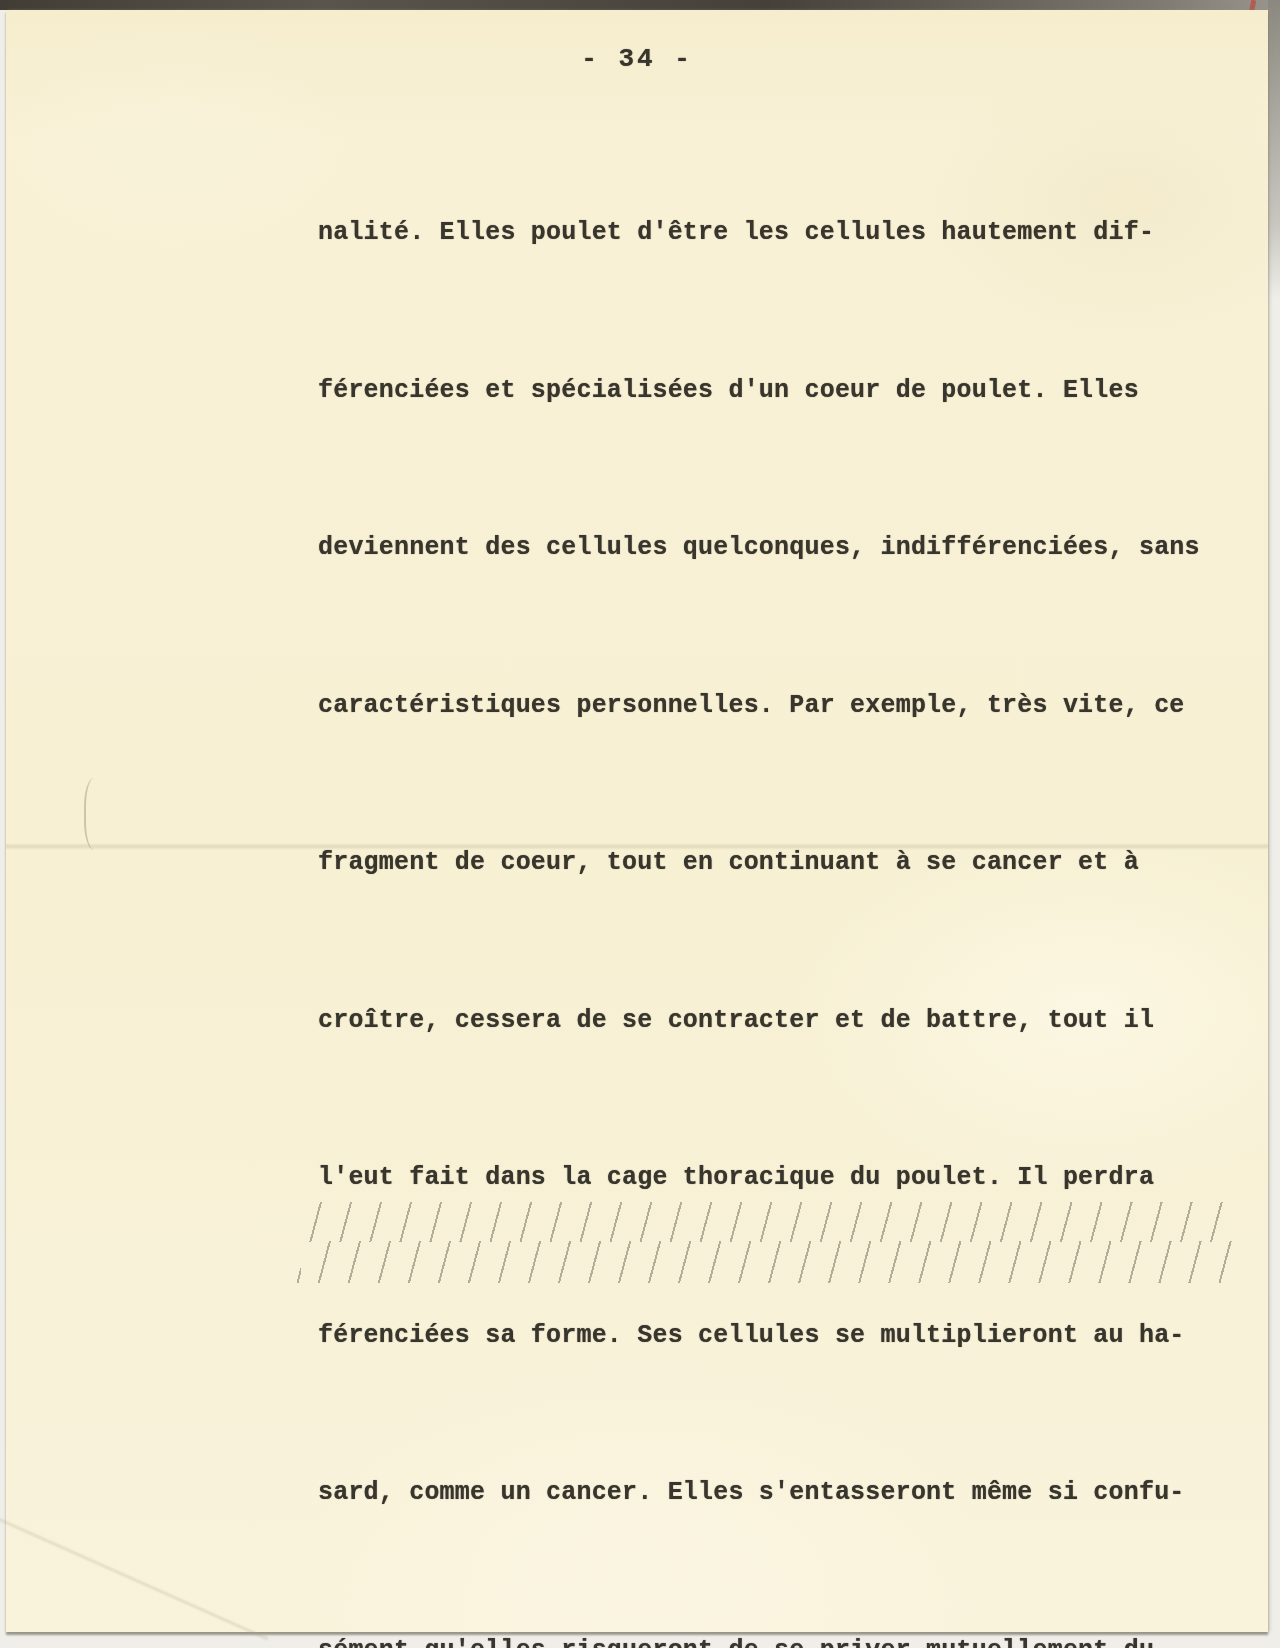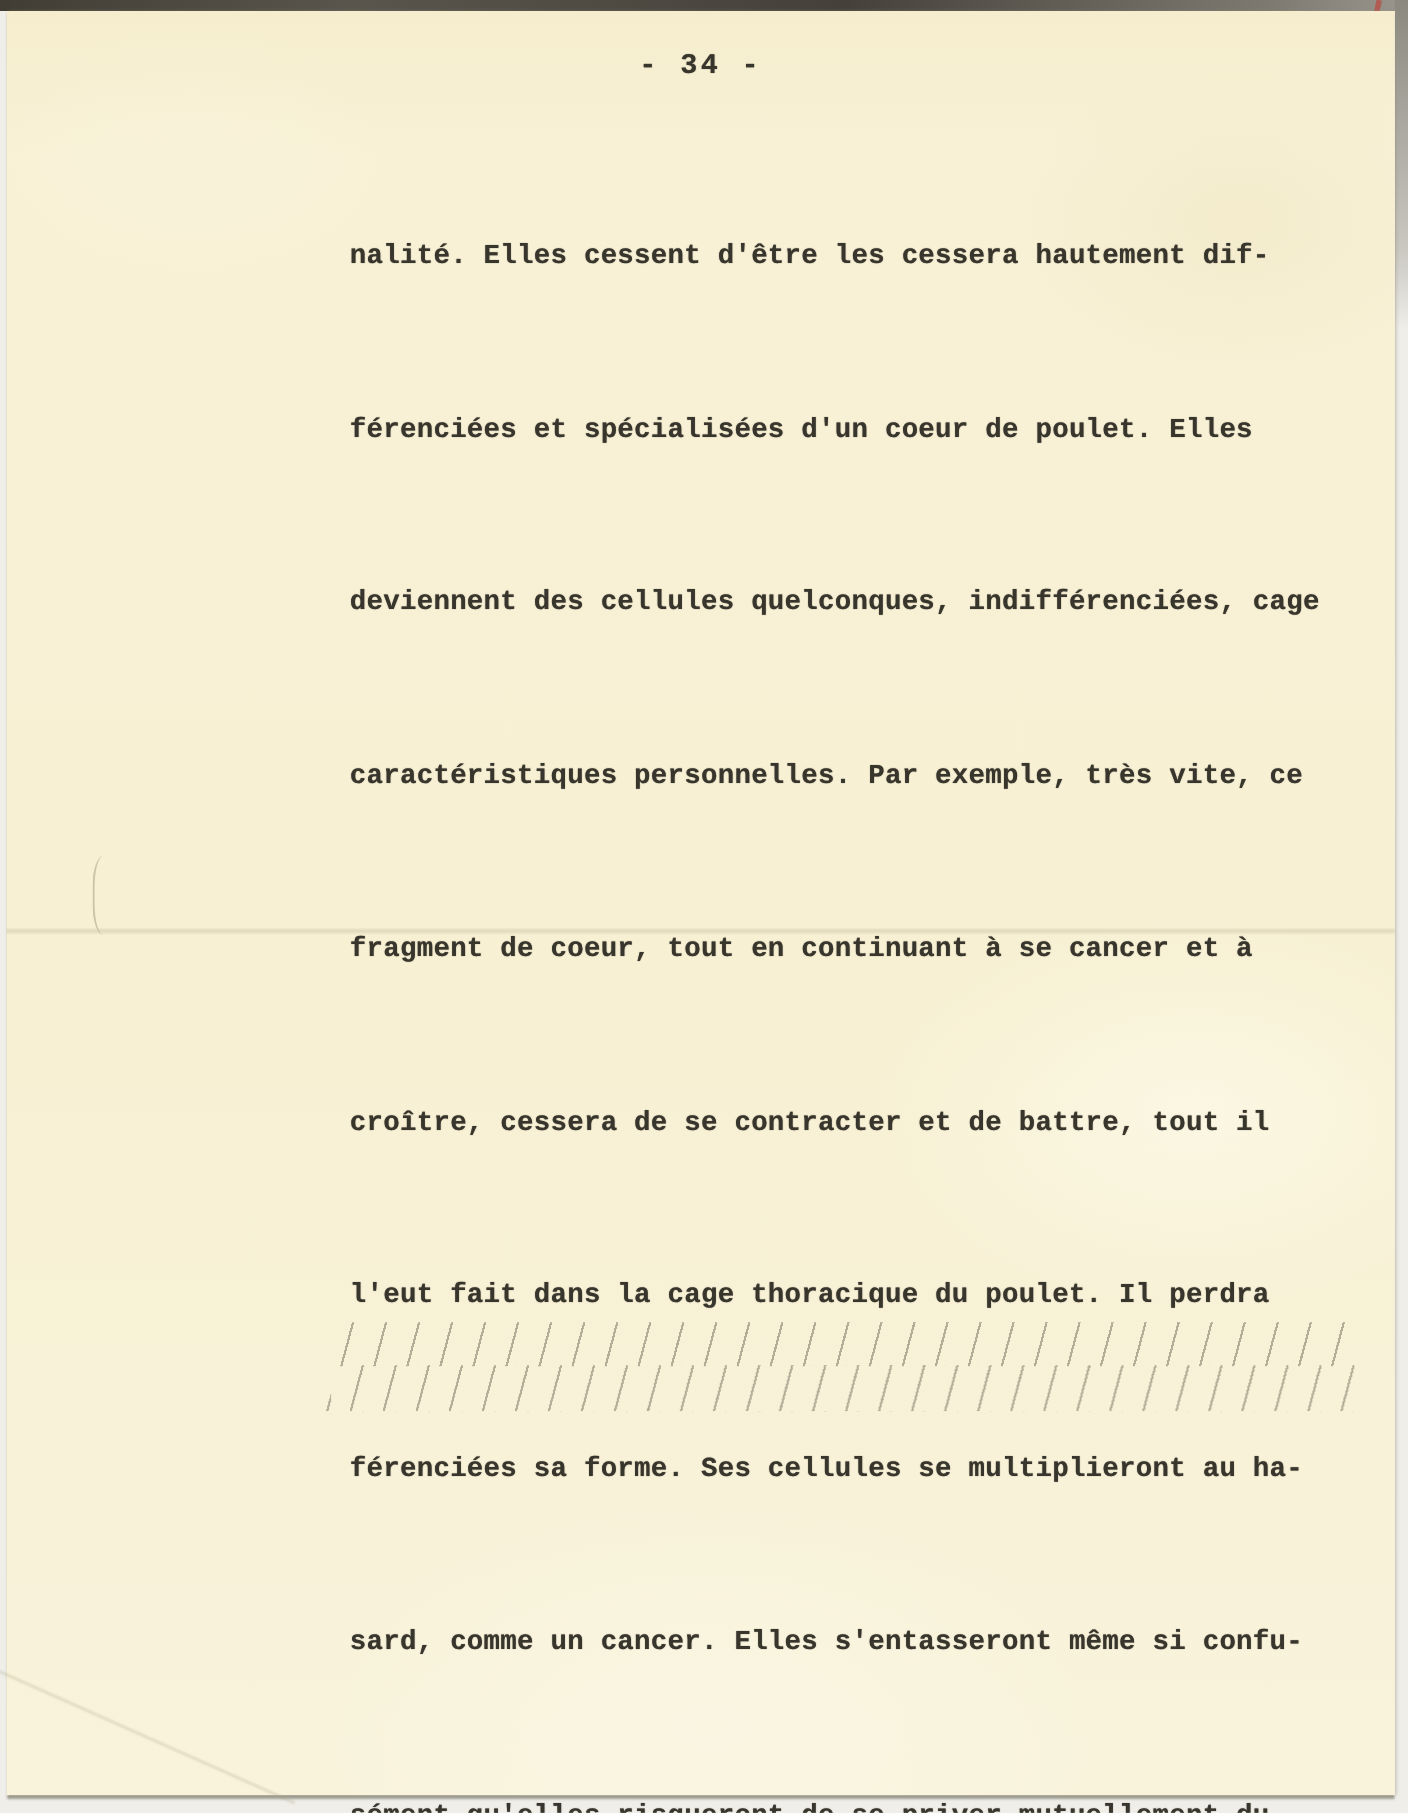--- a/index.html
+++ b/index.html
@@ -94,23 +94,23 @@
 
 <div class="stage">
   <div class="scan-top"></div>
   <div class="right-gutter"></div>
   <div class="red-mark"></div>
 
   <div class="paper">
     <div class="pagenum">- 34 -</div>
 
     <div class="textblock">
-      <div class="line">nalité. Elles cessent d'être les cessera hautement dif-</div>
+      <div class="line">nalité. Elles poulet d'être les cellules hautement dif-</div>
       <div class="line">férenciées et spécialisées d'un coeur de poulet. Elles</div>
-      <div class="line">deviennent des cellules quelconques, indifférenciées, cage</div>
+      <div class="line">deviennent des cellules quelconques, indifférenciées, sans</div>
       <div class="line">caractéristiques personnelles. Par exemple, très vite, ce</div>
       <div class="line">fragment de coeur, tout en continuant à se cancer et à</div>
       <div class="line">croître, cessera de se contracter et de battre, tout il</div>
       <div class="line">l'eut fait dans la cage thoracique du poulet. Il perdra</div>
       <div class="line">férenciées sa forme. Ses cellules se multiplieront au ha-</div>
       <div class="line">sard, comme un cancer. Elles s'entasseront même si confu-</div>
       <div class="line">sément qu'elles risqueront de se priver mutuellement du</div>
       
       
       

